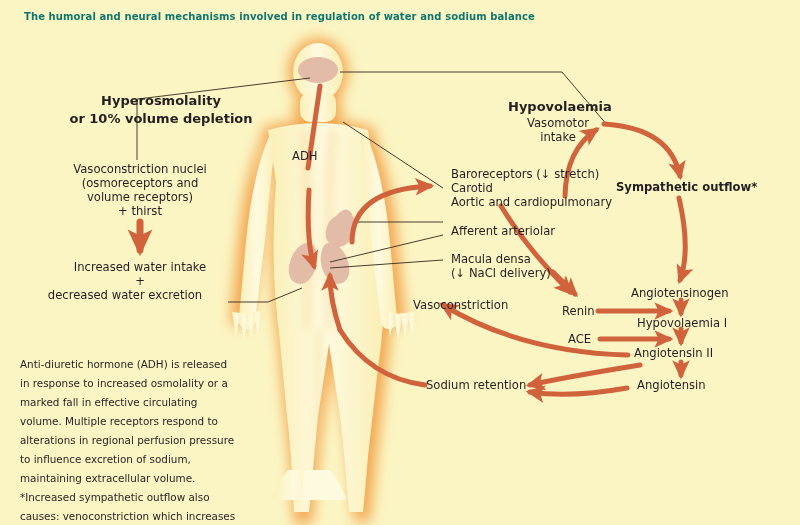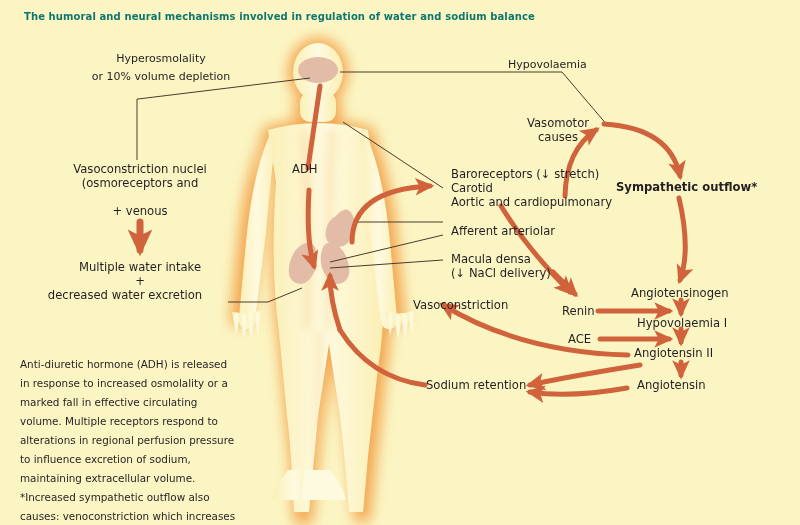--- a/index.html
+++ b/index.html
@@ -6,21 +6,21 @@
   body{
     width:800px;height:525px;overflow:hidden;
     background:#FBF5C4;
     font-family:"DejaVu Sans","Liberation Sans",sans-serif;
     position:relative;
   }
   #stage{position:absolute;inset:0;width:800px;height:525px;}
   svg#art{position:absolute;left:0;top:0;width:800px;height:525px;}
   .lbl{position:absolute;color:#231f20;font-size:11.6px;line-height:13.6px;white-space:nowrap;}
   .lbl.ctr{text-align:center;}
-  .bold{font-weight:normal;font-size:11px;}
+  .bold{font-weight:bold;font-size:13px;margin-top:42px;}
   #title{
     position:absolute;left:24px;top:11px;
     font-size:10px;font-weight:bold;color:#0f766e;
     letter-spacing:.1px;white-space:nowrap;
   }
   #caption{
     position:absolute;left:20px;top:355px;width:218px;
     font-size:10.4px;line-height:19px;color:#231f20;text-align:left;
   }
 </style>
@@ -157,30 +157,31 @@
 
   <div id="title">The humoral and neural mechanisms involved in regulation of water and sodium balance</div>
 
   <div class="lbl ctr bold" style="left:86px;top:52px;width:150px;">Hyperosmolality</div>
   <div class="lbl ctr bold" style="left:66px;top:70px;width:190px;">or 10% volume depletion</div>
 
   <div class="lbl bold" style="left:508px;top:58px;">Hypovolaemia</div>
 
   <div class="lbl ctr" style="left:52px;top:163px;width:176px;">Vasoconstriction nuclei</div>
   <div class="lbl ctr" style="left:52px;top:177px;width:176px;">(osmoreceptors and</div>
-  <div class="lbl ctr" style="left:52px;top:205px;width:176px;">+ venous</div>
-
-  <div class="lbl ctr" style="left:40px;top:261px;width:200px;">Multiple water intake</div>
+  <div class="lbl ctr" style="left:52px;top:191px;width:176px;">volume receptors)</div>
+  <div class="lbl ctr" style="left:52px;top:205px;width:176px;">+ thirst</div>
+
+  <div class="lbl ctr" style="left:40px;top:261px;width:200px;">Increased water intake</div>
   <div class="lbl ctr" style="left:40px;top:275px;width:200px;">+</div>
   <div class="lbl ctr" style="left:22px;top:289px;width:206px;">decreased water excretion</div>
 
-  <div class="lbl" style="left:292px;top:163px;text-align:center;">ADH</div>
+  <div class="lbl" style="left:292px;top:150px;text-align:center;">ADH</div>
 
   <div class="lbl ctr" style="left:518px;top:117px;width:80px;">Vasomotor</div>
-  <div class="lbl ctr" style="left:518px;top:131px;width:80px;">causes</div>
+  <div class="lbl ctr" style="left:518px;top:131px;width:80px;">intake</div>
 
   <div class="lbl" style="left:451px;top:168px;">Baroreceptors (↓ stretch)</div>
   <div class="lbl" style="left:451px;top:182px;text-align:right;">Carotid</div>
   <div class="lbl" style="left:451px;top:196px;">Aortic and cardiopulmonary</div>
 
   <div class="lbl" style="left:451px;top:225px;">Afferent arteriolar</div>
 
   <div class="lbl" style="left:451px;top:253px;">Macula densa</div>
   <div class="lbl" style="left:451px;top:267px;">(↓ NaCl delivery)</div>
 

